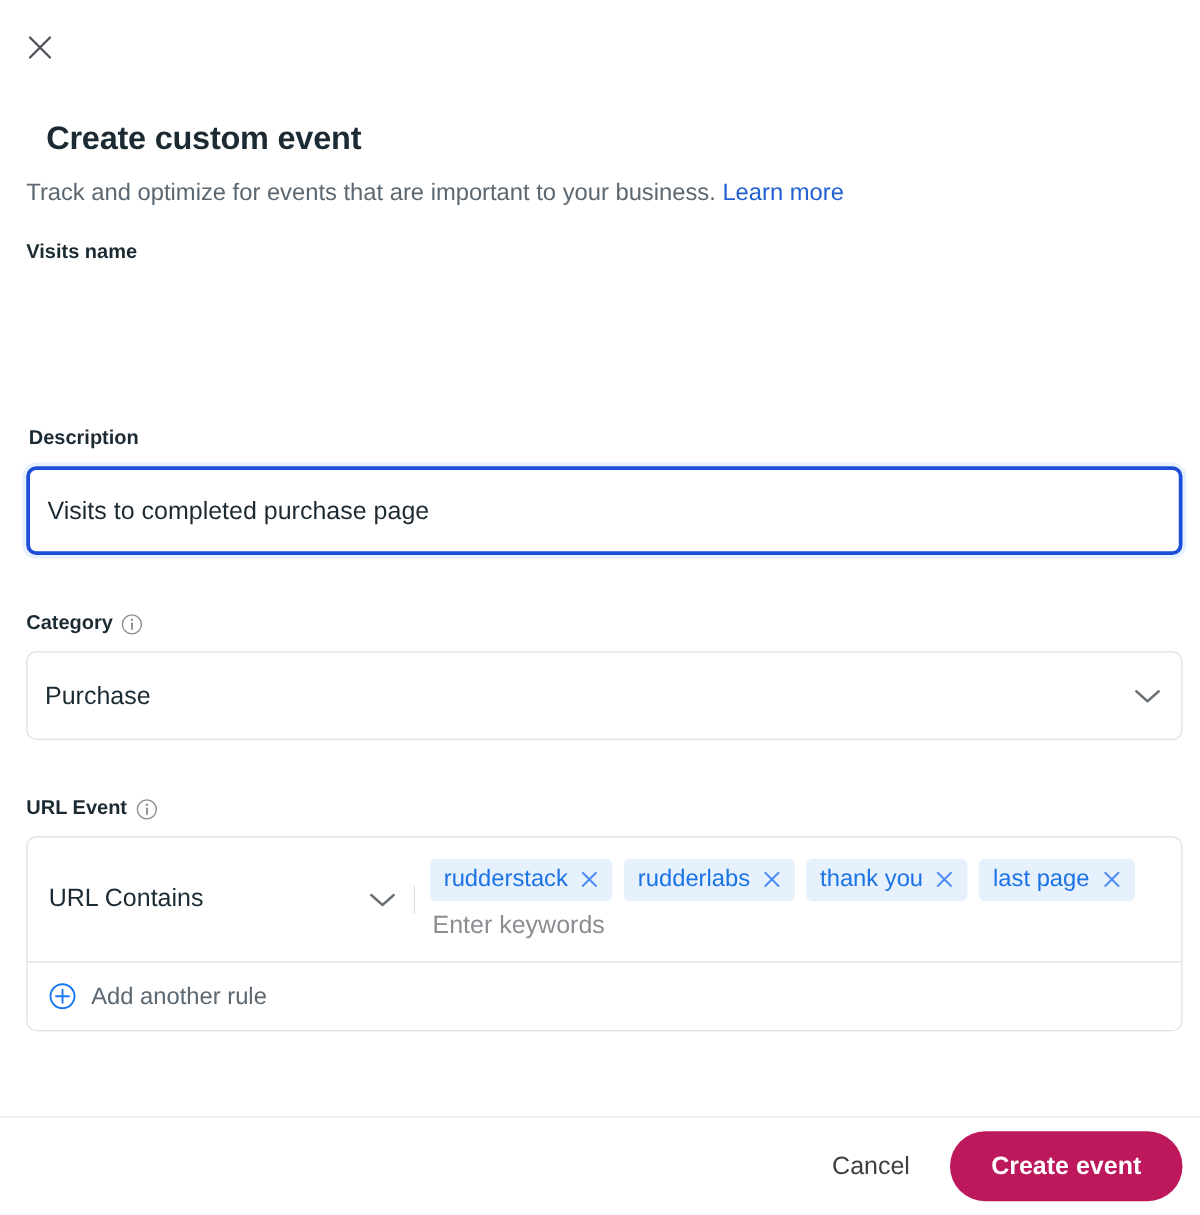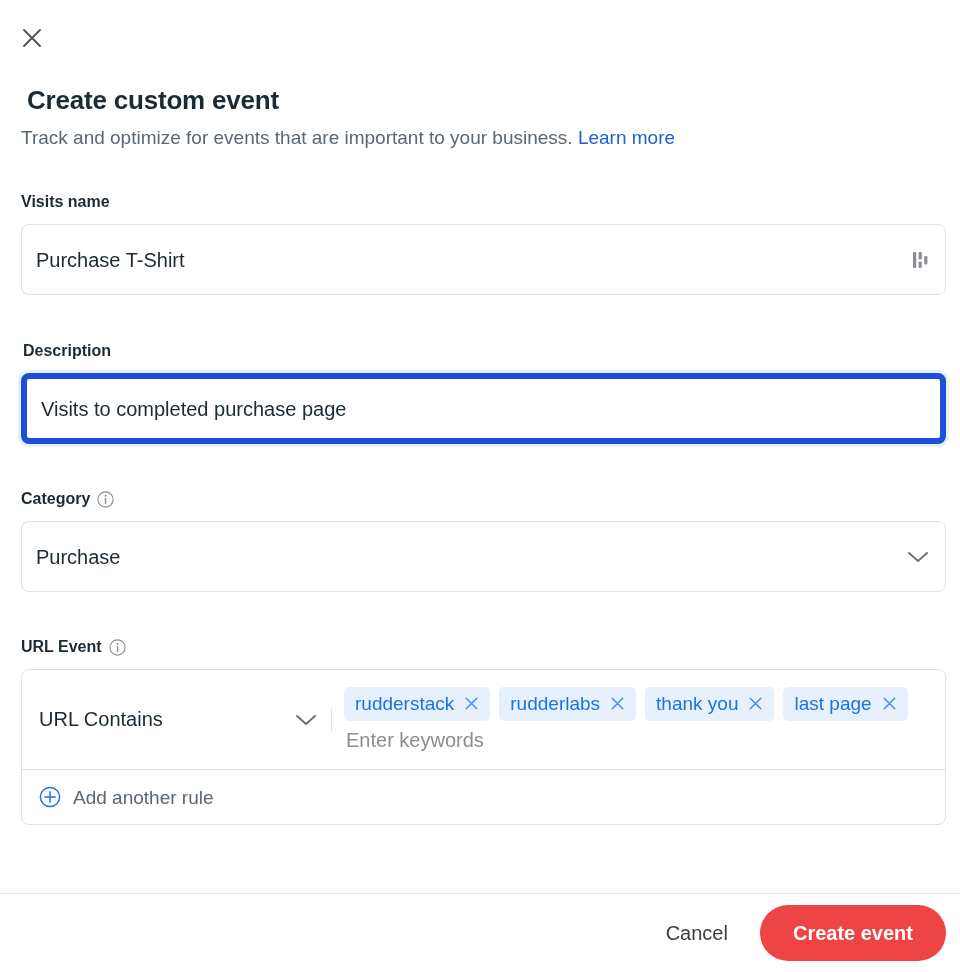--- a/index.html
+++ b/index.html
@@ -32,21 +32,21 @@
   .close-btn svg { display: block; }
 
   
   .header { position: absolute; left: 21px; top: 78px; right: 21px; }
   .title {
     font-size: 26px;
     font-weight: bold;
     color: #1c2b33;
     letter-spacing: -0.2px;
     line-height: 32px;
-    margin: 6px;
+    margin: 16px;
   }
   .subtitle {
     margin: 9px 0 0 0;
     font-size: 19px;
     line-height: 26px;
     color: #5b6771;
     font-weight: normal;
   }
   .subtitle .link {
     color: #2160d3;
@@ -84,21 +84,21 @@
   }
   .input-value {
     font-size: 20px;
     color: #1c2b33;
     line-height: 24px;
     flex: 1 1 auto;
     white-space: nowrap;
     overflow: hidden;
   }
   .input-box.focused {
-    border: 6px solid #1d4ed8;
+    border: 3px solid #1d4ed8;
     box-shadow: 0 0 0 3px #e7f0fd;
   }
 
   
   #event-name-label { position: absolute; left: 21px; top: 192px; }
   #event-name-box   { top: 224px; height: 71px; }
   #description-label{ position: absolute; left: 23px; top: 341px; }
   #description-box  { top: 373px; height: 71px; }
   #category-label   { position: absolute; left: 21px; top: 489px; }
   #category-box     { top: 521px; height: 71px; }
@@ -221,21 +221,21 @@
     border: none;
     padding: 12px 18px;
     border-radius: 8px;
     cursor: pointer;
     font-family: inherit;
   }
   .btn-primary {
     font-size: 20px;
     font-weight: bold;
     color: #ffffff;
-    background: #ef4444;
+    background: #be185d;
     border: none;
     border-radius: 999px;
     padding: 16px 33px;
     cursor: pointer;
     font-family: inherit;
     line-height: 24px;
   }
 </style>
 </head>
 <body>
@@ -253,31 +253,20 @@
   <div class="header">
     <h1 class="title">Create custom event</h1>
     <p class="subtitle">
       <span>Track and optimize for events that are important to your business.</span>
       <a class="link">Learn more</a>
     </p>
   </div>
 
   <div class="field-label" id="event-name-label">
     <span>Visits name</span>
-  </div>
-  <div class="input-box" id="event-name-box">
-    <div class="input-value">Purchase T-Shirt</div>
-    <span class="trailing-icon">
-      <svg width="17" height="20" viewBox="0 0 17 20" aria-hidden="true">
-        <rect x="1" y="2" width="3.2" height="16" rx="1.1" fill="#8b8f94"></rect>
-        <rect x="6.6" y="2" width="3.2" height="7.5" rx="1.1" fill="#8b8f94"></rect>
-        <rect x="6.6" y="11.4" width="3.2" height="6.6" rx="1.1" fill="#8b8f94"></rect>
-        <rect x="12.2" y="6" width="3.2" height="8.5" rx="1.1" fill="#8b8f94"></rect>
-      </svg>
-    </span>
   </div>
 
   <div class="field-label" id="description-label">
     <span>Description</span>
   </div>
   <div class="input-box focused" id="description-box">
     <div class="input-value">Visits to completed purchase page</div>
   </div>
 
   <div class="field-label" id="category-label">

